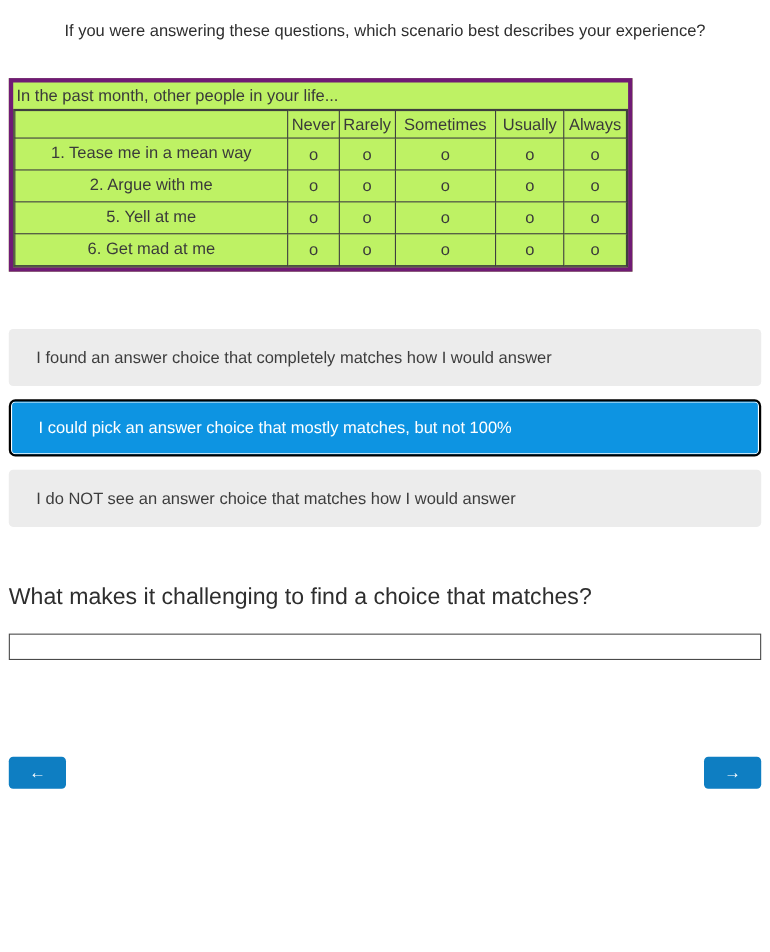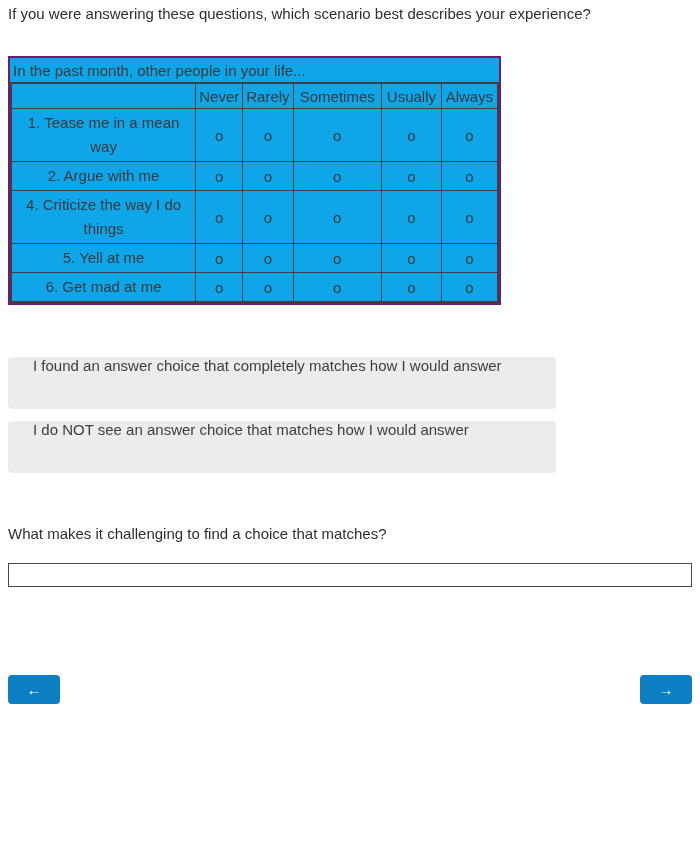--- a/index.html
+++ b/index.html
@@ -14,30 +14,31 @@
     height: 865px;
     padding: 4px 8px 0 8px;
     overflow: hidden;
   }
 
   
   .page-title {
     font-size: 15px;
     line-height: 19px;
     color: #2e2e2e;
-    margin: 0;
+    margin: 15px;
     font-weight: normal;
+    text-align: center;
   }
 
   
   .qtable-outer {
     margin-top: 33px;
-    width: 493px;
-    border: 2px solid #701a75;
-    background: #0ea5e9;
+    width: 567px;
+    border: 4px solid #701a75;
+    background: #bef264;
   }
   .qtable-caption {
     font-size: 15px;
     color: #3a3a3a;
     padding: 4px 2px 4px 3px;
   }
   table.qtable {
     border-collapse: collapse;
     border: 1px solid #3f3f3f;
     margin: 0 1px 1px 1px;
@@ -69,44 +70,44 @@
   }
   col.c-never  { width: 47px; }
   col.c-rarely { width: 50px; }
   col.c-sometimes { width: 92px; }
   col.c-usually { width: 62px; }
   col.c-always { width: 57px; }
 
   
   .options { margin-top: 52px; }
   .option {
-    width: 548px;
+    width: 684px;
     min-height: 52px;
     display: flex;
-    align-items: flex-start;
+    align-items: center;
     background: #ececec;
     border-radius: 4px;
     margin-bottom: 12px;
     padding-left: 25px;
     font-size: 15px;
     color: #3d3d3d;
     cursor: pointer;
   }
   .option.selected {
     background: #0d94e2;
     color: #ffffff;
     border: 2px solid #000000;
     border-radius: 6px;
     box-shadow: inset 0 0 0 1px #ffffff;
   }
 
   
   .followup-question {
     margin-top: 52px;
-    font-size: 15px;
+    font-size: 21px;
     color: #2e2e2e;
   }
   .followup-input {
     margin-top: 21px;
     width: 684px;
     height: 24px;
     border: 1px solid #4a4a4a;
     font-size: 14px;
     padding: 2px 4px;
     outline: none;
@@ -176,28 +177,20 @@
         </tr>
         <tr>
           <td class="row-label">2. Argue with me</td>
           <td class="radio-cell"><span>o</span></td>
           <td class="radio-cell"><span>o</span></td>
           <td class="radio-cell"><span>o</span></td>
           <td class="radio-cell"><span>o</span></td>
           <td class="radio-cell"><span>o</span></td>
         </tr>
         <tr>
-          <td class="row-label">4. Criticize the way I do things</td>
-          <td class="radio-cell"><span>o</span></td>
-          <td class="radio-cell"><span>o</span></td>
-          <td class="radio-cell"><span>o</span></td>
-          <td class="radio-cell"><span>o</span></td>
-          <td class="radio-cell"><span>o</span></td>
-        </tr>
-        <tr>
           <td class="row-label">5. Yell at me</td>
           <td class="radio-cell"><span>o</span></td>
           <td class="radio-cell"><span>o</span></td>
           <td class="radio-cell"><span>o</span></td>
           <td class="radio-cell"><span>o</span></td>
           <td class="radio-cell"><span>o</span></td>
         </tr>
         <tr>
           <td class="row-label">6. Get mad at me</td>
           <td class="radio-cell"><span>o</span></td>
@@ -207,20 +200,23 @@
           <td class="radio-cell"><span>o</span></td>
         </tr>
       </tbody>
   </table>
 </div>
 
 <div class="options" id="options-list">
 
 <div class="option">
       <span>I found an answer choice that completely matches how I would answer</span>
+    </div>
+    <div class="option selected">
+      <span>I could pick an answer choice that mostly matches, but not 100%</span>
     </div>
     <div class="option">
       <span>I do NOT see an answer choice that matches how I would answer</span>
     </div>
   </div>
 
 <div class="followup-question">What makes it challenging to find a choice that matches?</div>
 
 <input class="followup-input" type="text" placeholder="" style="">
 

